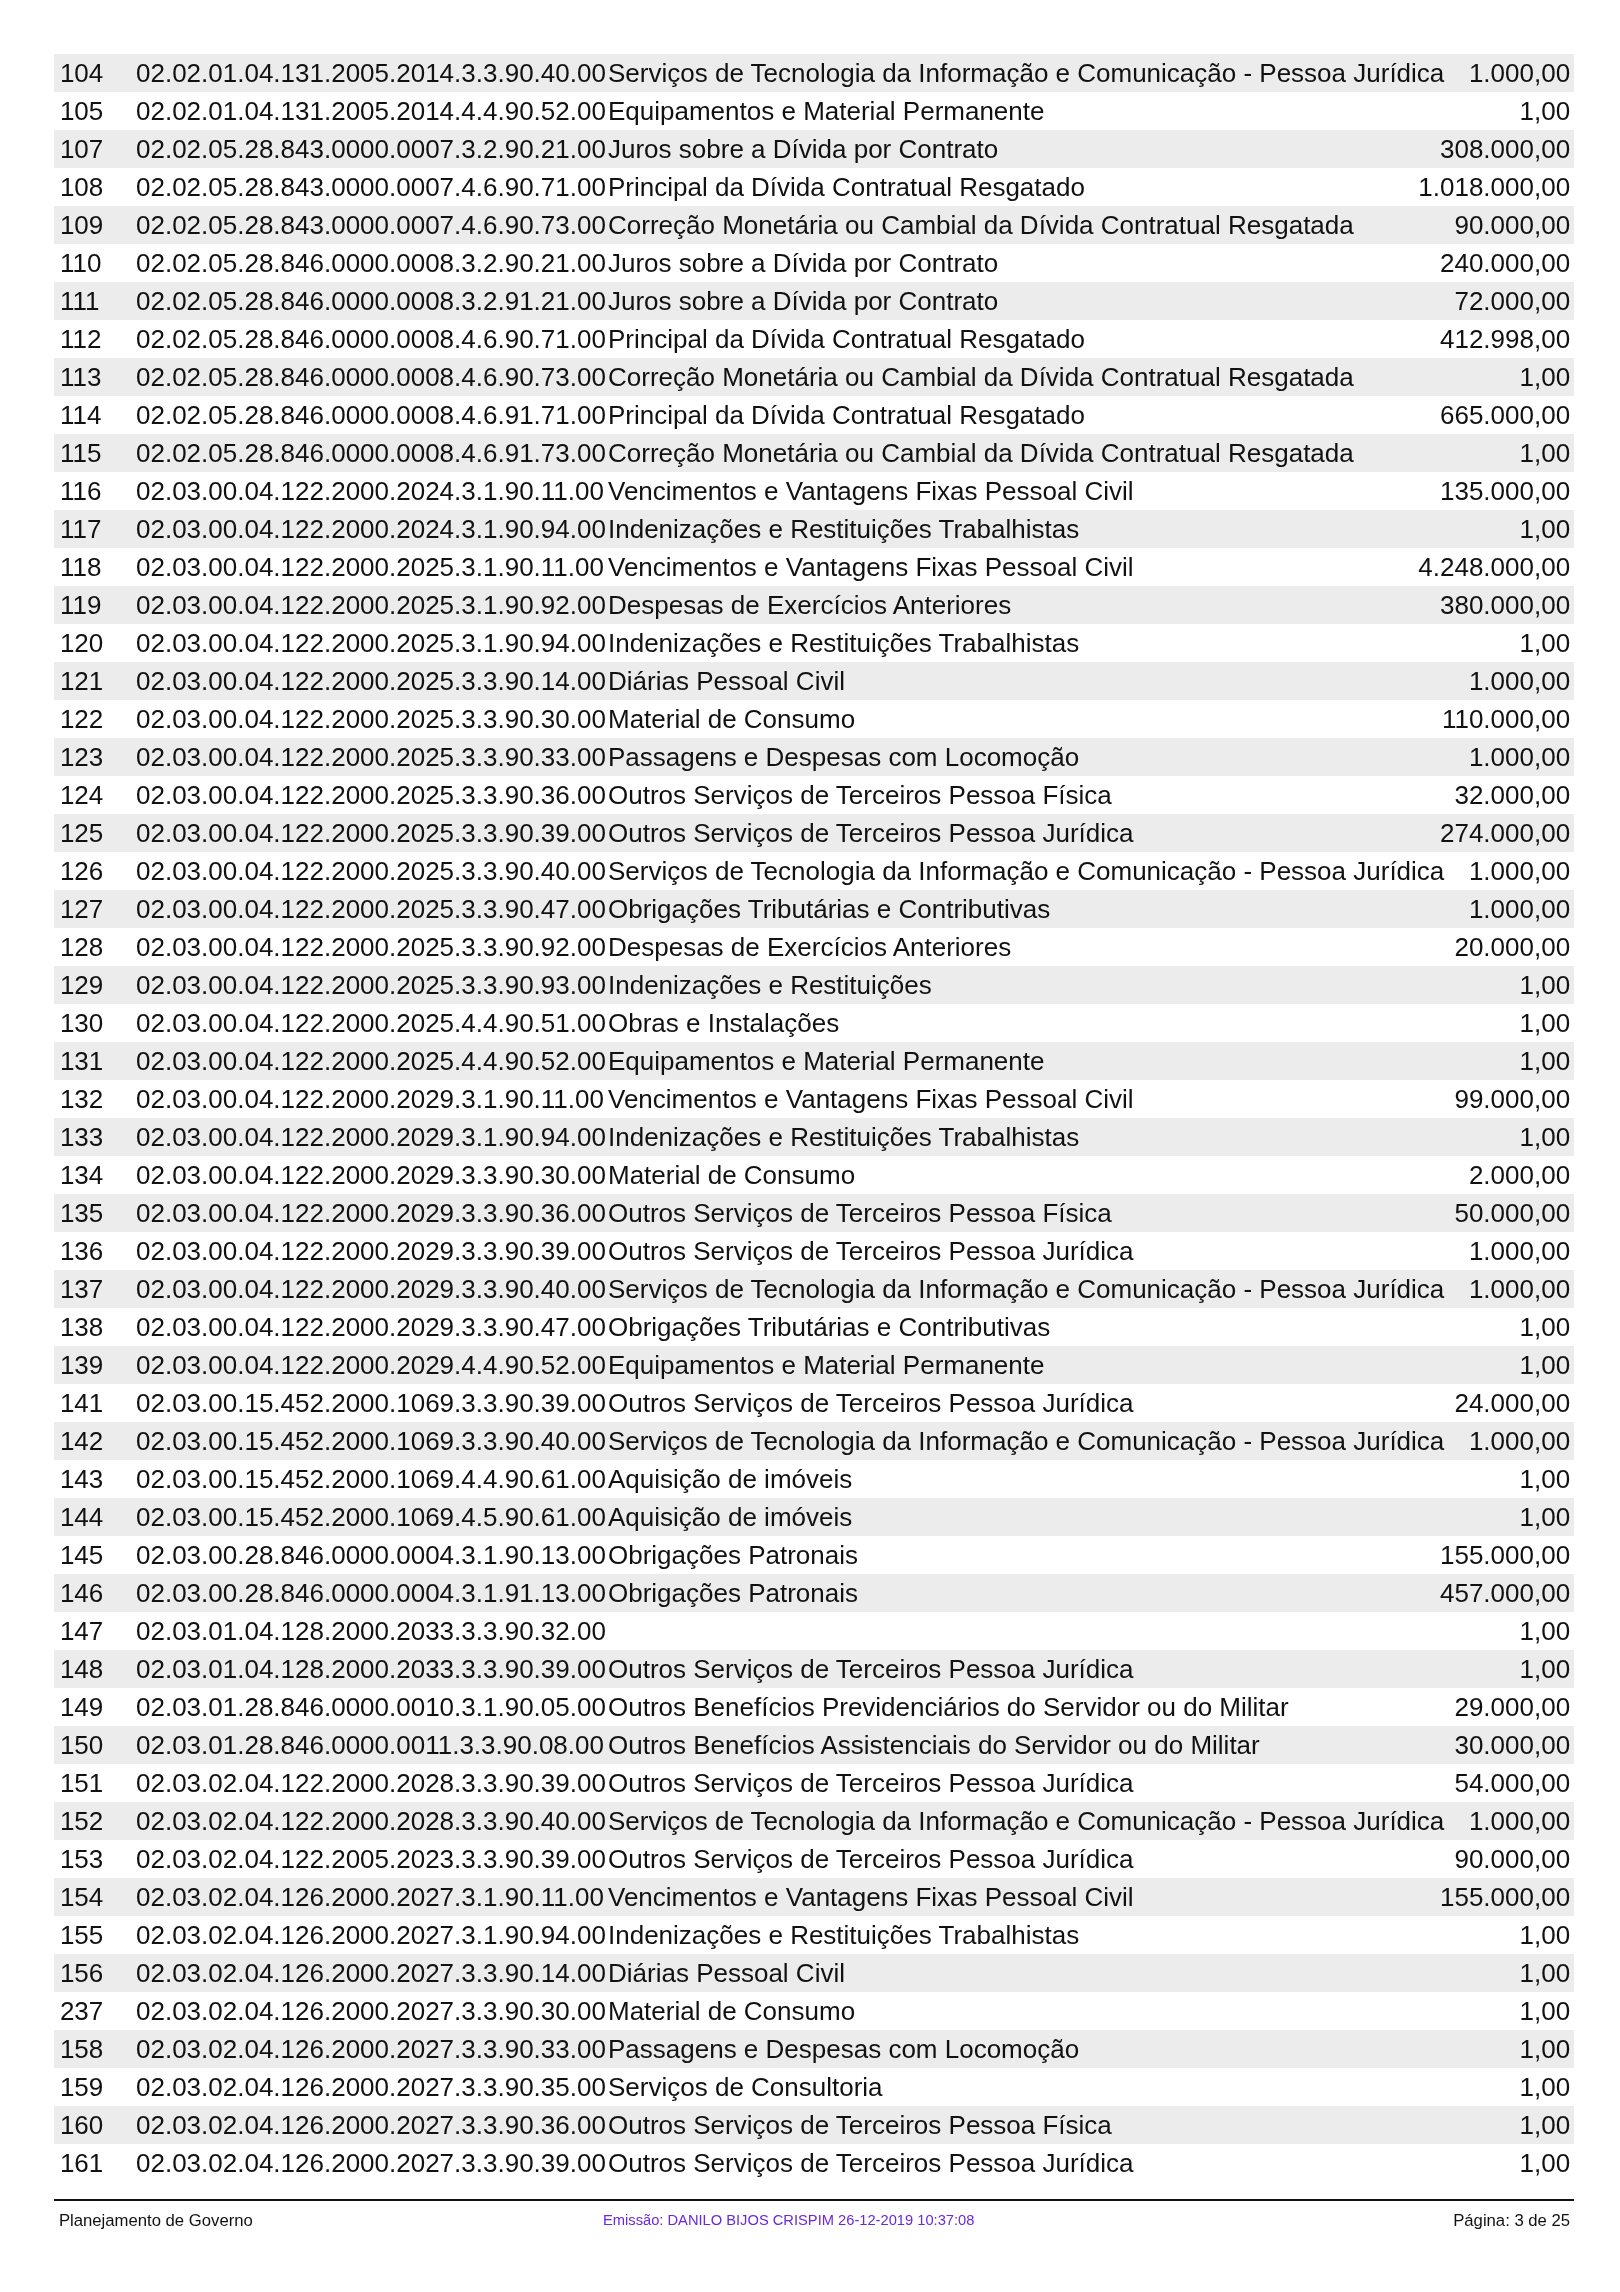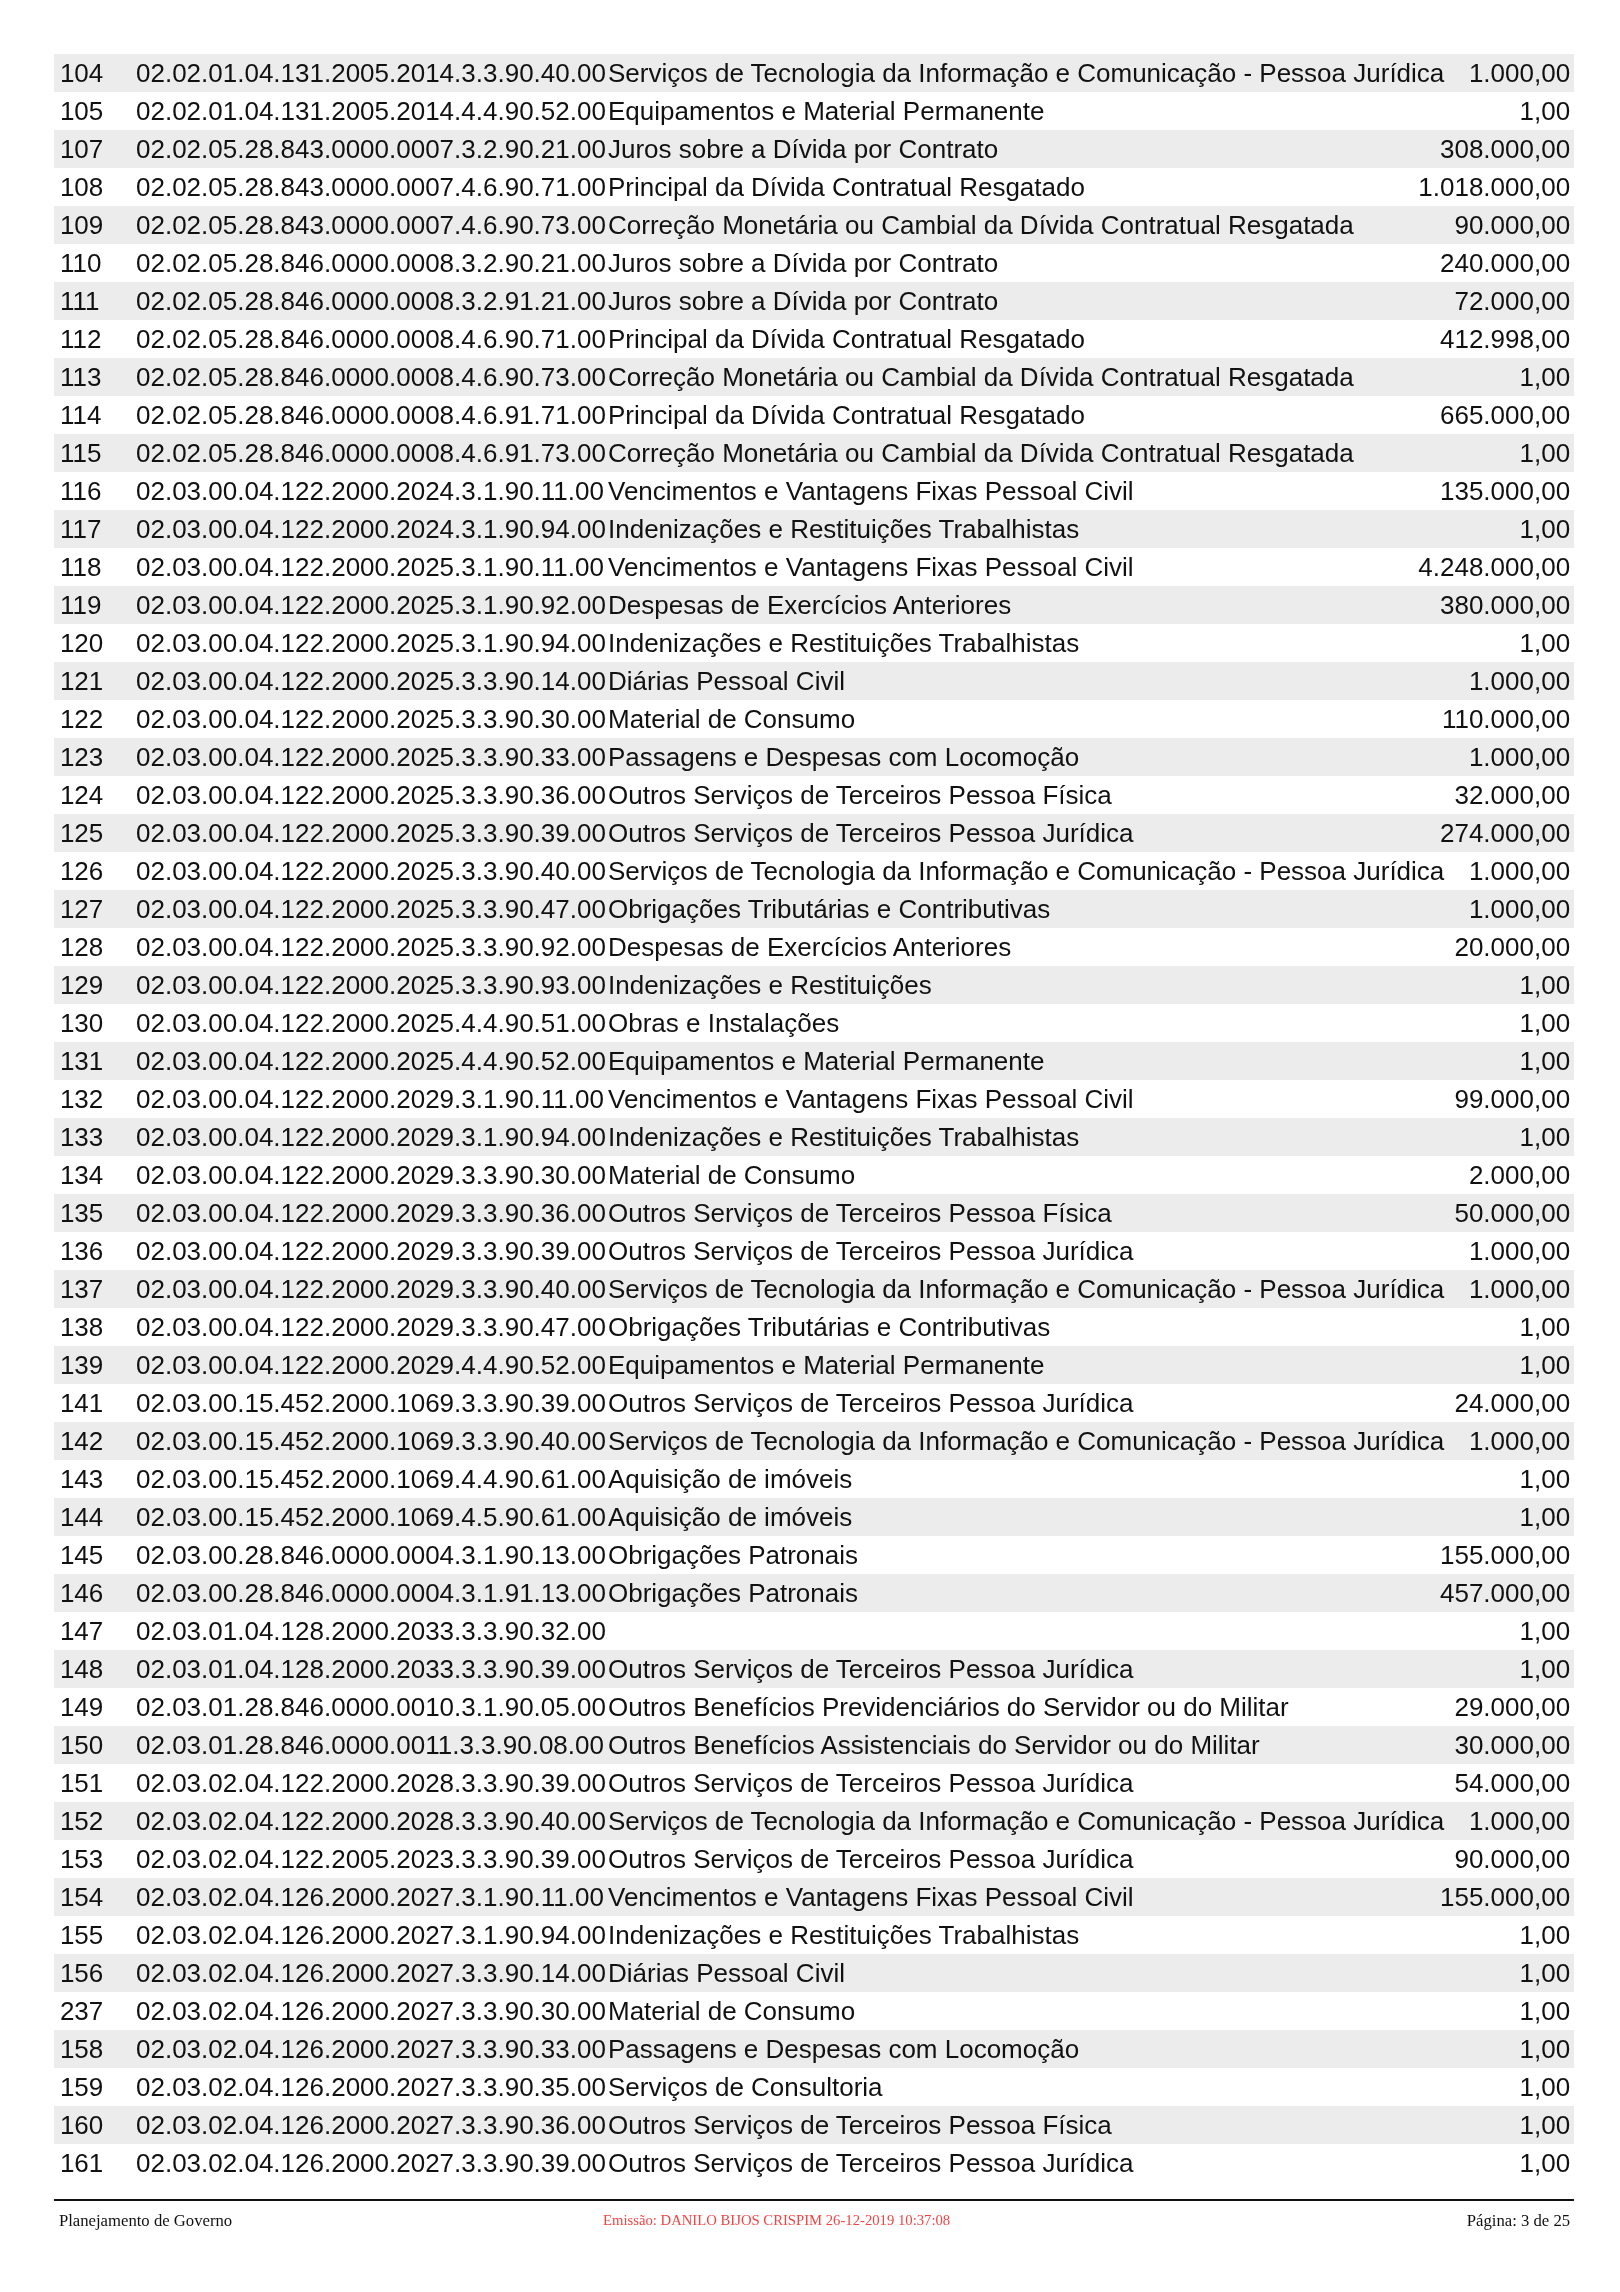--- a/index.html
+++ b/index.html
@@ -5,23 +5,23 @@
   html, body { margin: 0; padding: 0; background: #ffffff; }
   body { width: 1620px; height: 2293px; position: relative; font-family: "Liberation Sans", sans-serif; color: #111; overflow: hidden; }
   #table { position: absolute; left: 54px; top: 54px; width: 1520px; }
   .row { position: relative; height: 38px; line-height: 38px; font-size: 26px; white-space: nowrap; }
   .row.shaded { background: #ececec; }
   .row .num { position: absolute; left: 5.9px; }
   .row .code { position: absolute; left: 82px; letter-spacing: 0; }
   .row .desc { position: absolute; left: 554px; }
   .row .val { position: absolute; right: 3.9px; text-align: center; }
   #footer-line { position: absolute; left: 54px; top: 2199px; width: 1520px; height: 2px; background: #111; }
-  #footer { position: absolute; left: 54px; top: 2206px; width: 1520px; height: 29px; font-size: 16.7px; line-height: 29px; font-family: Liberation Serif, serif; }
+  #footer { position: absolute; left: 54px; top: 2206px; width: 1520px; height: 29px; font-size: 16.7px; line-height: 29px; }
   #footer .left { position: absolute; left: 4.9px; }
-  #footer .center { position: absolute; left: 549px; font-size: 14.7px; color: #ef4444; }
+  #footer .center { position: absolute; left: 549px; font-size: 14.7px; color: #6d28d9; }
   #footer .right { position: absolute; right: 3.9px; }
 </style>
 </head>
 <body>
 
 <div id="table">
     <div class="row shaded">
       <span class="num">104</span>
       <span class="code">02.02.01.04.131.2005.2014.3.3.90.40.00</span>
       <span class="desc">Serviços de Tecnologia da Informação e Comunicação - Pessoa Jurídica</span>

